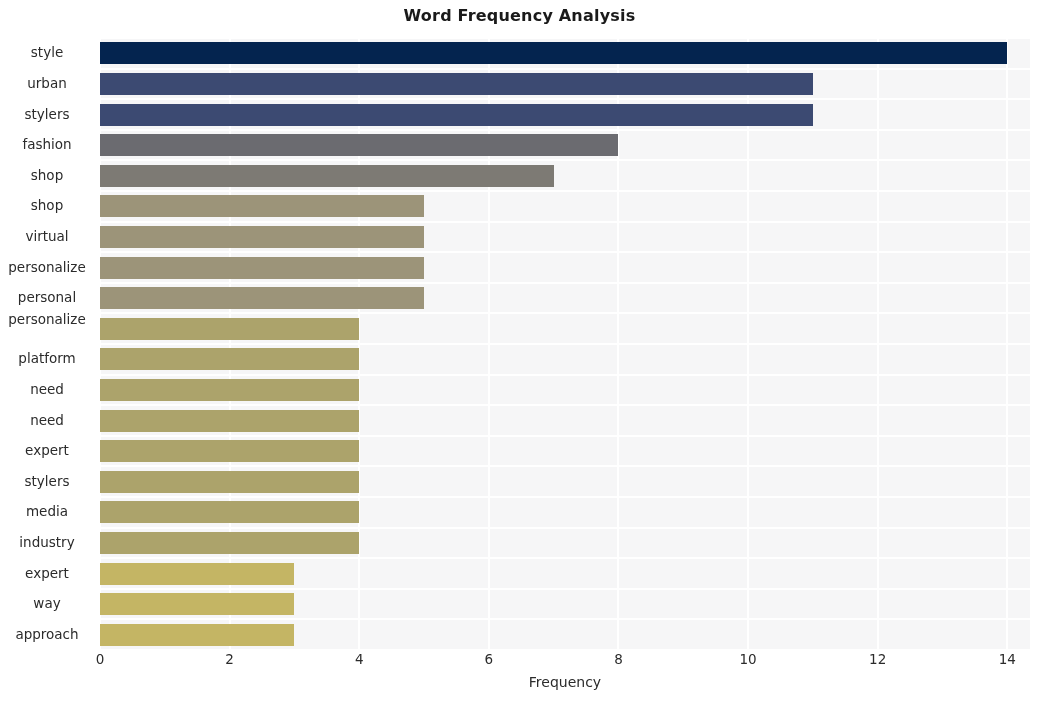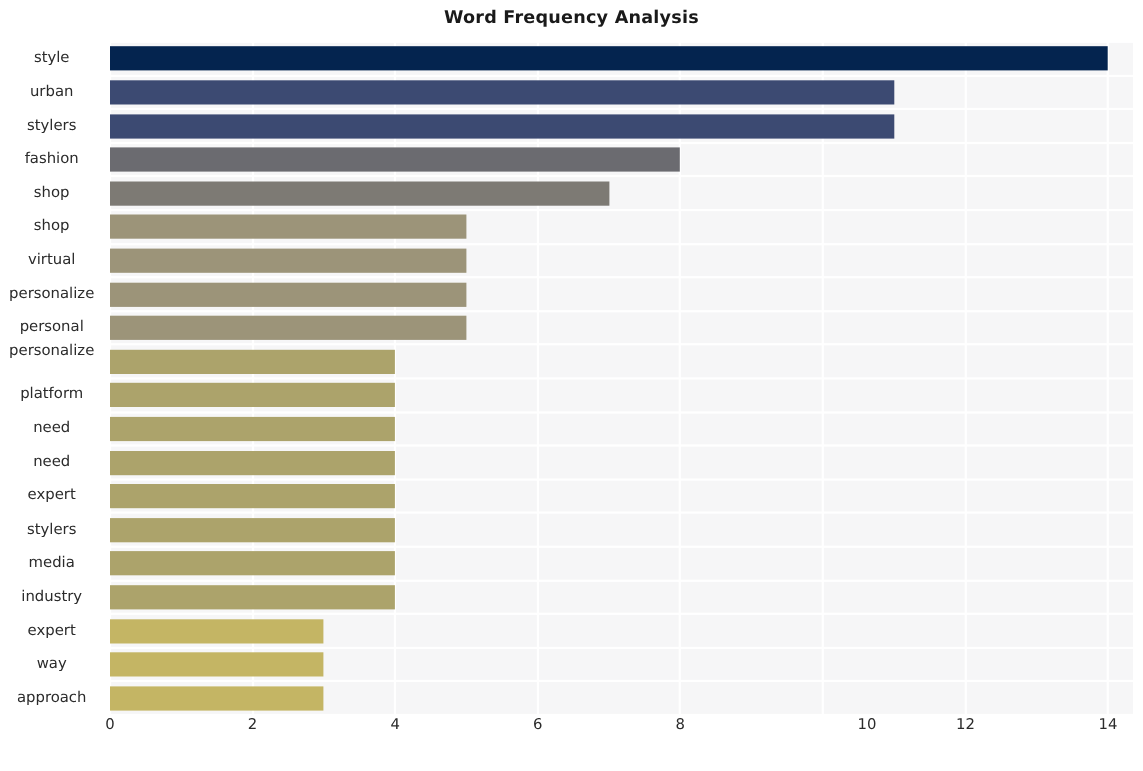--- a/index.html
+++ b/index.html
@@ -184,19 +184,20 @@
       <div class="y-label" style="top: 526.5px;">expert</div>
       <div class="y-label" style="top: 557.1px;">way</div>
       <div class="y-label" style="top: 587.7px;">approach</div>
     </div>
   <div id="x-labels">
       <div class="x-label" style="left: 100px;">0</div>
       <div class="x-label" style="left: 229.617px;">2</div>
       <div class="x-label" style="left: 359.233px;">4</div>
       <div class="x-label" style="left: 488.85px;">6</div>
       <div class="x-label" style="left: 618.467px;">8</div>
-      <div class="x-label" style="left: 748.084px; margin-left: 40px;">10</div>
+      <div class="x-label" style="left: 748.084px;">10</div>
       <div class="x-label" style="left: 877.7px;">12</div>
       <div class="x-label" style="left: 1007.32px;">14</div>
     </div>
 
+  <div id="x-axis-title">Frequency</div>
 
 </div>
 
 </body></html>

